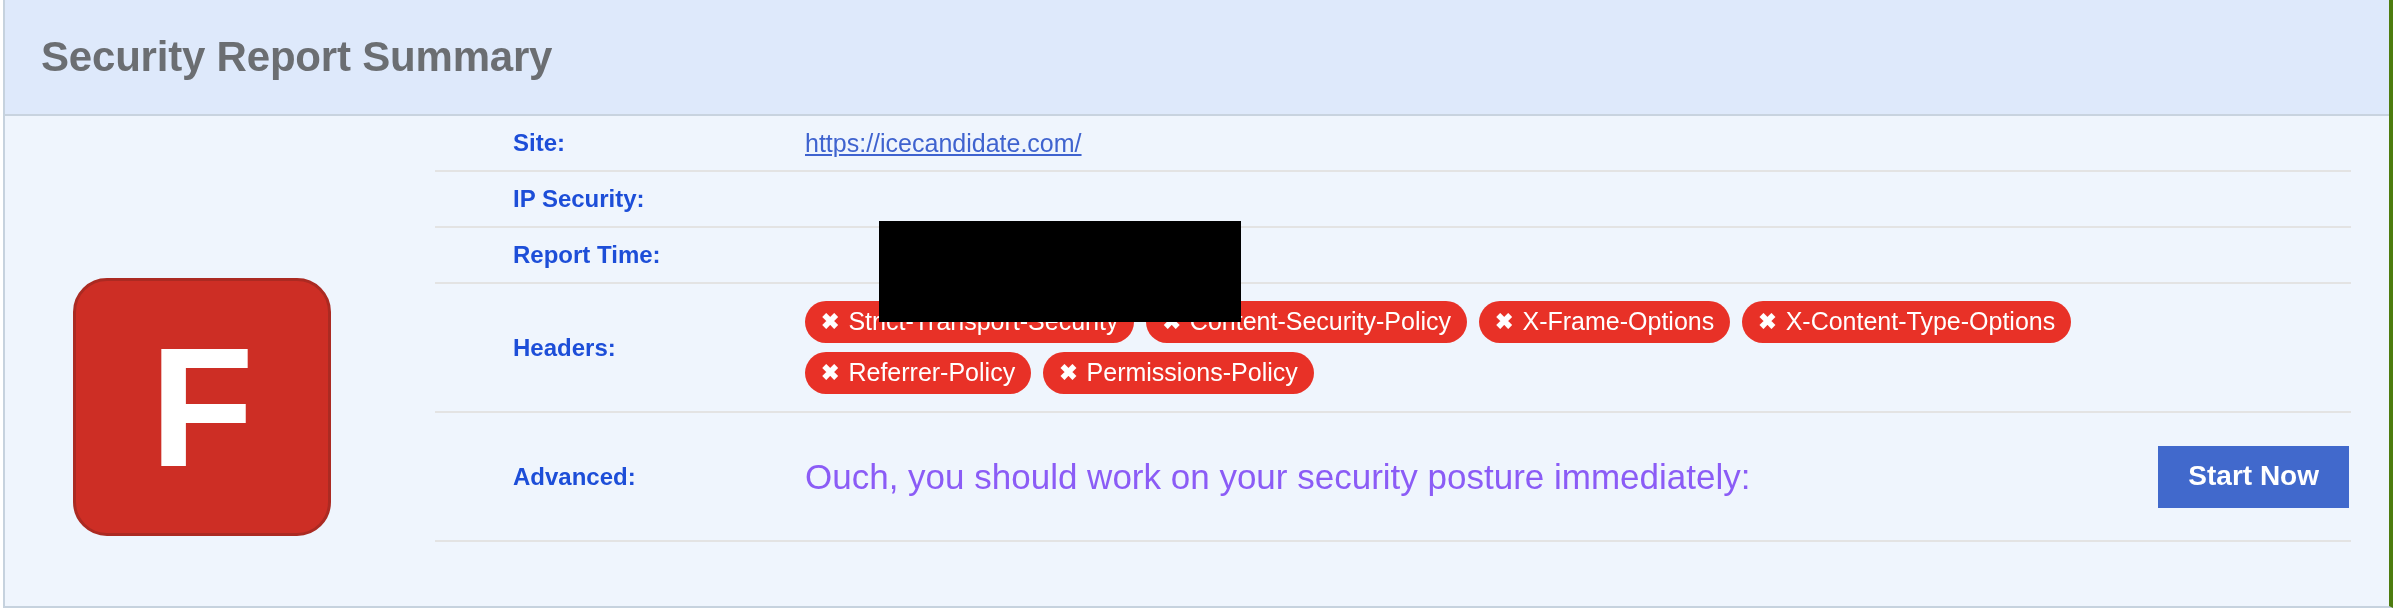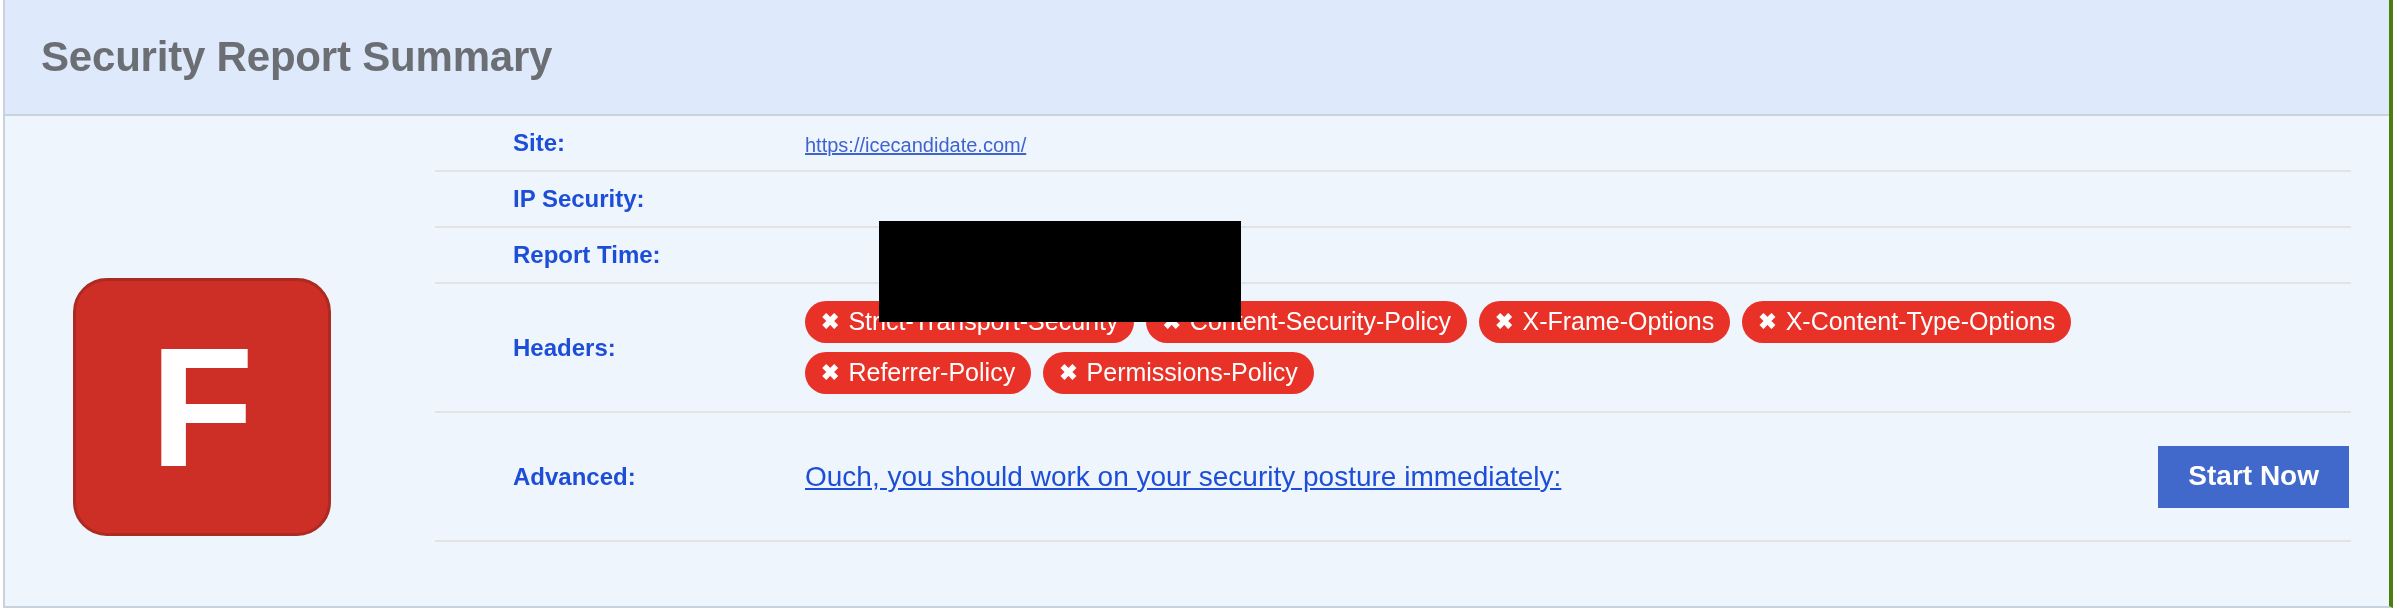--- a/index.html
+++ b/index.html
@@ -114,21 +114,21 @@
   .row-site td { height: 54px; }
   .row-ip td { height: 54px; }
   .row-time td { height: 54px; }
   .row-headers td { height: 127px; vertical-align: middle; }
   .row-advanced td { height: 127px; vertical-align: middle; }
   .row-spacer td { height: 60px; border-bottom: none; }
 
   .site-link {
     color: #3f63cf;
     text-decoration: underline;
-    font-size: 20px;
+    font-size: 25px;
     white-space: nowrap;
   }
 
   
   .redaction {
     position: absolute;
     left: 874px;
     top: 221px;
     width: 362px;
     height: 101px;
@@ -165,24 +165,23 @@
   }
 
   
   .advanced-inner {
     display: flex;
     align-items: center;
     justify-content: space-between;
     width: 100%;
   }
   .advanced-text {
-    font-size: 28px;
-    color: #1d4ed8;
-    white-space: nowrap;
-    text-decoration: underline;
+    font-size: 35px;
+    color: #8b5cf6;
+    white-space: nowrap;
   }
   .start-btn {
     background: #4169cc;
     color: #ffffff;
     border: none;
     border-radius: 0;
     font-size: 28px;
     font-weight: bold;
     font-family: "Liberation Sans", sans-serif;
     padding: 14px 30px 16px 30px;

